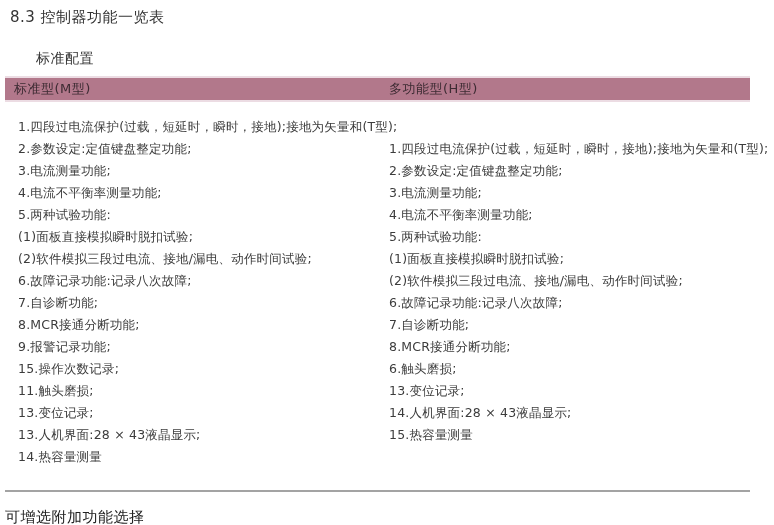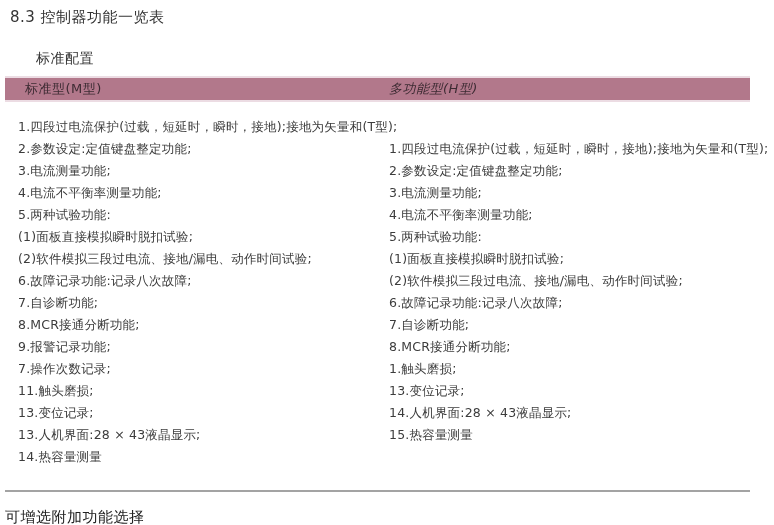--- a/index.html
+++ b/index.html
@@ -42,22 +42,22 @@
     border-top: 2px solid #ecdce3;
     border-bottom: 2px solid #ecdce3;
     align-items: center;
   }
   .header-cell {
     font-size: 13px;
     color: #3d2b33;
     letter-spacing: 0.5px;
     white-space: nowrap;
   }
-  .header-cell.left  { width: 382px; padding-left: 20px; }
-  .header-cell.right { flex: 1;      padding-left: 2px; font-style: italic;  }
+  .header-cell.left  { width: 382px; padding-left: 9px; }
+  .header-cell.right { flex: 1;      padding-left: 2px;  }
   .table-body {
     display: flex;
     width: 745px;
     height: 380px;
   }
   .feature-column {
     display: flex;
     flex-direction: column;
     justify-content: center;
   }
@@ -107,38 +107,38 @@
           <div class="item-line">2.参数设定:定值键盘整定功能;</div>
           <div class="item-line">3.电流测量功能;</div>
           <div class="item-line">4.电流不平衡率测量功能;</div>
           <div class="item-line">5.两种试验功能:</div>
           <div class="item-line">(1)面板直接模拟瞬时脱扣试验;</div>
           <div class="item-line">(2)软件模拟三段过电流、接地/漏电、动作时间试验;</div>
           <div class="item-line">6.故障记录功能:记录八次故障;</div>
           <div class="item-line">7.自诊断功能;</div>
           <div class="item-line">8.MCR接通分断功能;</div>
           <div class="item-line">9.报警记录功能;</div>
-          <div class="item-line">7.操作次数记录;</div>
+          <div class="item-line">15.操作次数记录;</div>
           <div class="item-line">11.触头磨损;</div>
           <div class="item-line">13.变位记录;</div>
           <div class="item-line">13.人机界面:28 × 43液晶显示;</div>
           <div class="item-line">14.热容量测量</div>
         </div>
       <div class="feature-column right">
           <div class="item-line">1.四段过电流保护(过载，短延时，瞬时，接地);接地为矢量和(T型);</div>
           <div class="item-line">2.参数设定:定值键盘整定功能;</div>
           <div class="item-line">3.电流测量功能;</div>
           <div class="item-line">4.电流不平衡率测量功能;</div>
           <div class="item-line">5.两种试验功能:</div>
           <div class="item-line">(1)面板直接模拟瞬时脱扣试验;</div>
           <div class="item-line">(2)软件模拟三段过电流、接地/漏电、动作时间试验;</div>
           <div class="item-line">6.故障记录功能:记录八次故障;</div>
           <div class="item-line">7.自诊断功能;</div>
           <div class="item-line">8.MCR接通分断功能;</div>
-          <div class="item-line">1.触头磨损;</div>
+          <div class="item-line">6.触头磨损;</div>
           <div class="item-line">13.变位记录;</div>
           <div class="item-line">14.人机界面:28 × 43液晶显示;</div>
           <div class="item-line">15.热容量测量</div>
         </div>
     </div>
 
   </div>
 
   <div class="section-divider"></div>
 

